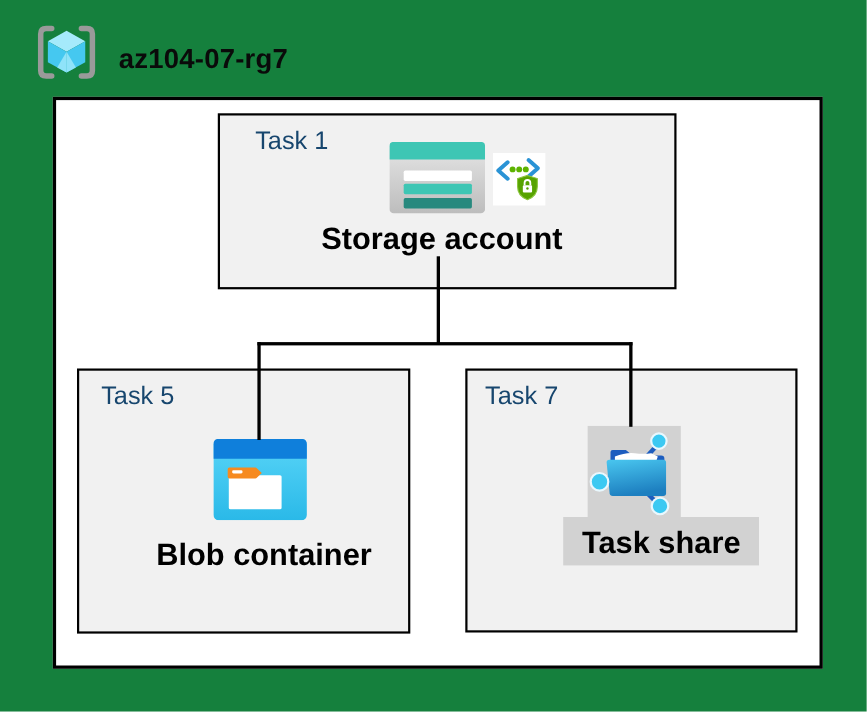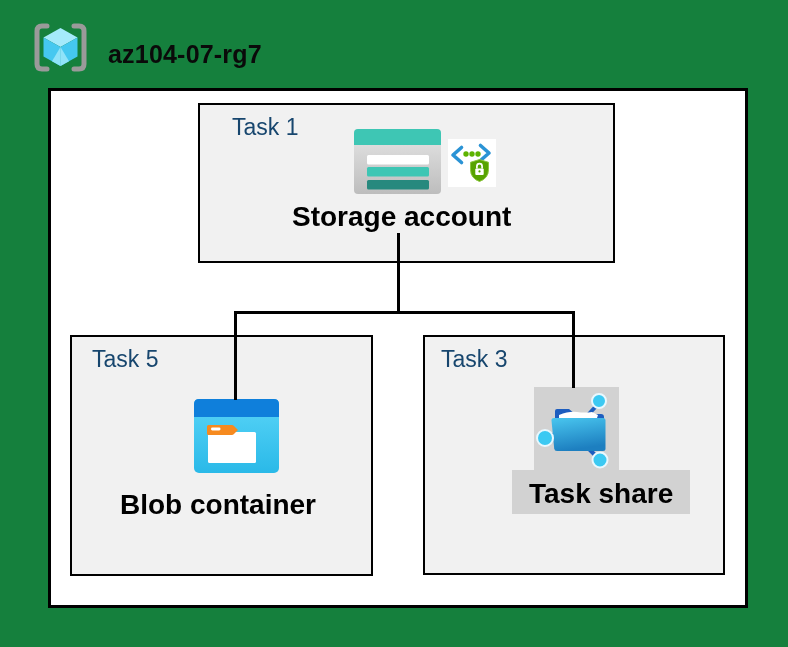--- a/index.html
+++ b/index.html
@@ -89,25 +89,25 @@
             <stop offset="1" stop-color="#2ab9e8"></stop>
         </linearGradient>
       </defs>
       <rect width="85" height="74" rx="5" fill="url(#bb)"></rect>
       <path d="M0 18 V5 Q0 0 5 0 H80 Q85 0 85 5 V18 Z" fill="#0f7fdb"></path>
       <rect x="14" y="33" width="48" height="31" rx="1.5" fill="#ffffff"></rect>
       <path d="M14.5 26 h23.5 q1 0 1.7 0.8 l4.3 4.2 -4.3 4.2 q-0.7 0.8 -1.7 0.8 h-23.5 q-1.5 0 -1.5 -1.5 v-7 q0 -1.5 1.5 -1.5 z" fill="#f68a1f"></path>
       <rect x="17" y="28.6" width="9.5" height="2.8" rx="1.3" fill="#ffffff"></rect>
     </svg>
 
-    <div class="caption" style="left:48px; top:152px; width:240px; text-align:left;">Blob container</div>
+    <div class="caption" style="left:48px; top:152px; width:240px; text-align:center;">Blob container</div>
   </div>
 
   <div class="abs task-box task3">
-    <div class="task-label" style="left:16px; top:9px;">Task 3</div>
+    <div class="task-label" style="left:16px; top:9px;">Task 7</div>
 
     <svg class="abs" style="left:109px; top:50px;" width="85" height="84" viewBox="0 0 85 84">
       <rect width="85" height="84" fill="#d2d2d2"></rect>
       <defs>
         <linearGradient id="ff" x1="0" y1="0" x2="0.25" y2="1">
           <stop offset="0" stop-color="#49c6ef"></stop>
             <stop offset="1" stop-color="#1d7fc0"></stop>
         </linearGradient>
       </defs>
 

